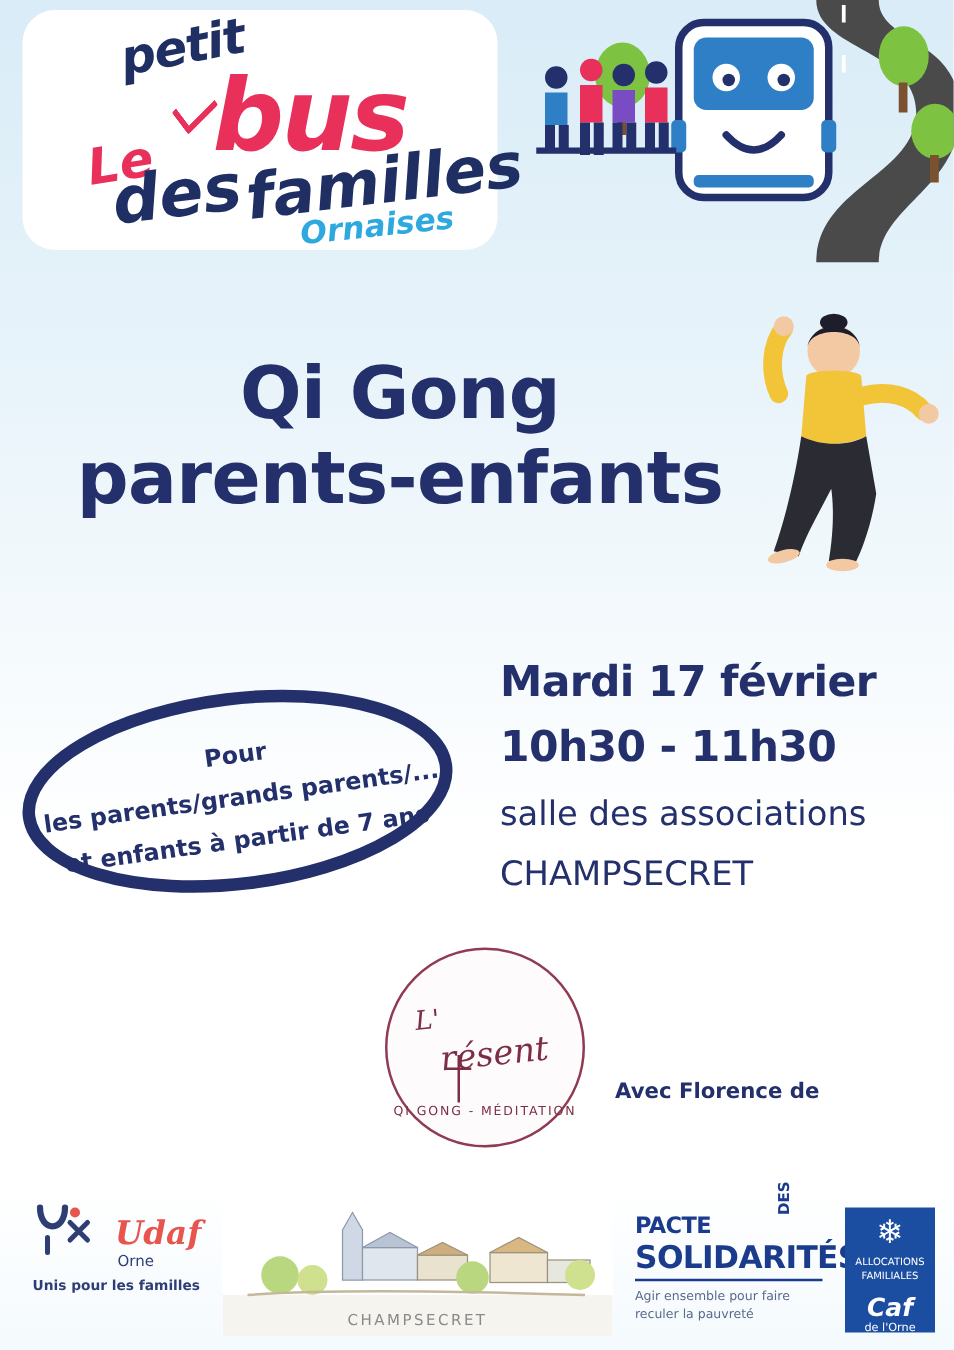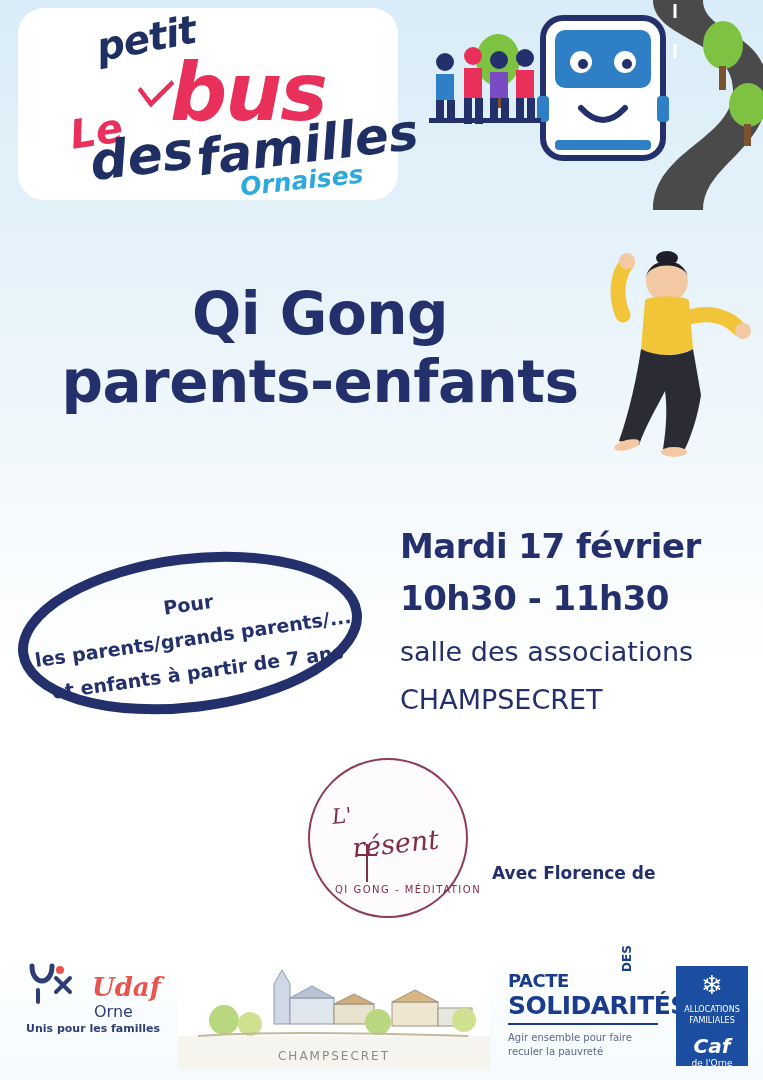--- a/index.html
+++ b/index.html
@@ -139,21 +139,21 @@
   .ip-l { position: absolute; left: 22px; top: 44px;
     font-family: "DejaVu Serif", serif; font-style: italic;
     font-size: 21px; color: #7d2e45; transform: rotate(-6deg); }
   .ip-p { position: absolute; left: 42px; top: 68px;
     font-family: "DejaVu Serif", serif; font-style: italic;
     font-size: 27px; color: #7d2e45; transform: rotate(-6deg); }
   .ip-bottom {
     position: absolute; left: 0; top: 124px; width: 100%;
     text-align: center;
     font-family: "DejaVu Sans", sans-serif;
-    font-size: 10px; letter-spacing: 1.5px; color: #7d2e45; margin-left: 20px;
+    font-size: 10px; letter-spacing: 1.5px; color: #7d2e45;
   }
   .ip-mark {
     position: absolute; left: 56px; top: 84px;
     width: 2px; height: 38px; background: #7d2e45;
   }
   .ip-mark:after {
     content: ""; position: absolute; left: -9px; top: 10px;
     width: 20px; height: 2px; background: #7d2e45;
   }
 
@@ -170,21 +170,21 @@
 
   .udaf { position: absolute; left: 26px; top: 8px; width: 155px; height: 88px; }
   .udaf-name {
     position: absolute; left: 66px; top: 12px;
     font-family: "DejaVu Serif", serif; font-style: italic;
     font-size: 26px; font-weight: bold; color: #e8554e;
   }
   .udaf-orne {
     position: absolute; left: 68px; top: 42px;
     font-family: "DejaVu Sans", sans-serif;
-    font-size: 16px; color: #2e3e74;
+    font-size: 12px; color: #2e3e74;
   }
   .udaf-tag {
     position: absolute; left: 0px; top: 62px;
     font-family: "DejaVu Sans", sans-serif;
     font-size: 11px; font-weight: bold; color: #2e3e74;
   }
 
   .champ-img {
     position: absolute; left: 178px; top: 12px;
     width: 312px; height: 105px;

